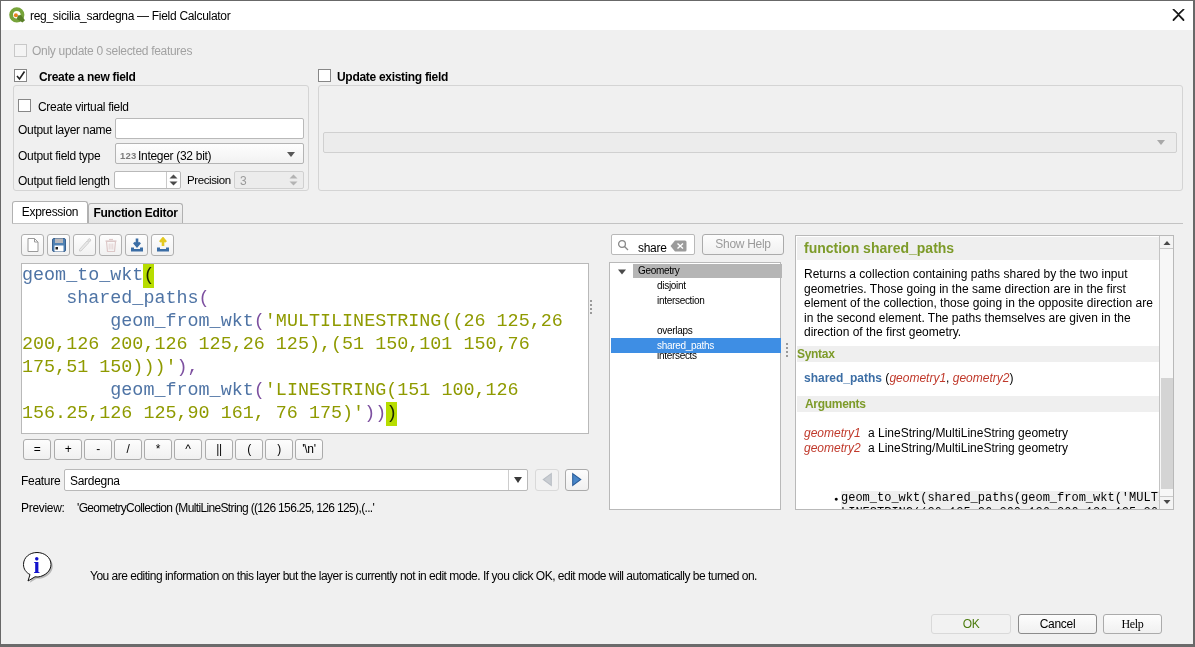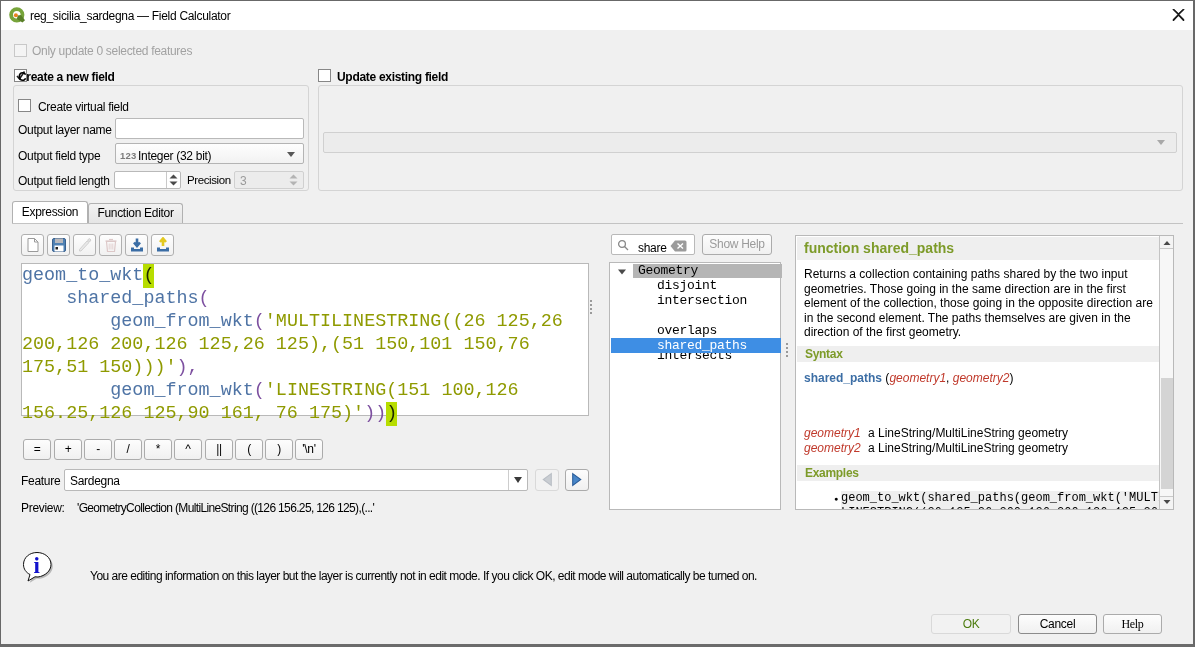--- a/index.html
+++ b/index.html
@@ -17,38 +17,38 @@
 .tbox { background:#fff; border:1px solid #b9b9b9; border-radius:2px; }
 .combo { background:linear-gradient(#fefefe,#f2f2f2); border:1px solid #b4b4b4; border-radius:2px; }
 .combo.dis { background:#ececec; border-color:#d0d0d0; }
 .btn { background:linear-gradient(#fdfdfd,#f0f0f0); border:1px solid #ababab; border-radius:3px; text-align:center; }
 .btn.dis { background:#f2f2f2; border-color:#d9d9d9; color:#b0b0b0; }
 .arrow-down { width:0; height:0; border-left:4px solid transparent; border-right:4px solid transparent; border-top:5px solid #585858; }
 .lbl { position:absolute; font-size:12px; white-space:nowrap; }
 
 .tab { position:absolute; font-size:12px; text-align:center; }
 #tab1 { left:12px; top:201px; width:76px; height:22px; background:#fff; border:1px solid #b1b1b1; border-bottom:none; border-radius:3px 3px 0 0; line-height:21px; z-index:3; }
-#tab2 { left:88px; top:203px; width:95px; height:20px; background:linear-gradient(#f2f2f2,#e5e5e5); border:1px solid #b1b1b1; border-bottom:none; border-radius:3px 3px 0 0; line-height:19px; z-index:2; }
+#tab2 { left:88px; top:203px; width:95px; height:20px; background:linear-gradient(#f2f2f2,#e5e5e5); border:1px solid #b1b1b1; border-bottom:none; border-radius:3px 3px 0 0; line-height:19px; z-index:2;font-weight:bold; }
 #paneline { left:12px; top:223px; width:1171px; height:1px; background:#c3c3c3; }
 
 .tbtn { position:absolute; width:23px; height:22px; background:linear-gradient(#fefefe,#f1f1f1); border:1px solid #b0b0b0; border-radius:3px; }
 
-#expr { left:21px; top:263px; width:568px; height:153px; background:#fff; border:1px solid #b9b9b9; }
+#expr { left:21px; top:263px; width:568px; height:171px; background:#fff; border:1px solid #b9b9b9; }
 #exprpre { position:absolute; left:0px; top:0px; font-family:"Liberation Mono", monospace; font-size:18.4px; line-height:23px; letter-spacing:0; white-space:pre; }
 .fn { color:#4f74a5; }
 .str { color:#8f9a00; }
 .op { color:#7d50a0; }
 .hl { background:#b7dd00; color:#1c2800; padding:1px 0 2px 0; }
 
 .opbtn { position:absolute; top:439px; height:21px; background:linear-gradient(#fdfdfd,#f0f0f0); border:1px solid #ababab; border-radius:3px; text-align:center; line-height:19px; font-size:12px; }
 
 #searchbox { left:611px; top:234px; width:84px; height:21px; }
-#showhelp { left:702px; top:234px; width:70px; height:21px; line-height:19px; color:#9b9b9b; }
+#showhelp { left:702px; top:234px; width:82px; height:21px; line-height:19px; color:#9b9b9b; }
 #tree { left:609px; top:262px; width:172px; height:248px; background:#fff; border:1px solid #b9b9b9; }
-.trow { position:absolute; left:1px; width:170px; height:15px; font-size:13px; line-height:15px; white-space:nowrap;font-family:Liberation Mono, monospace; }
+.trow { position:absolute; left:1px; width:170px; height:15px; font-size:10px; line-height:15px; white-space:nowrap; }
 
 #help { left:795px; top:235px; width:379px; height:275px; background:#fff; border:1px solid #b9b9b9; overflow:hidden; }
 .band { position:absolute; left:1px; width:364px; background:#efefef; }
 .green { color:#7d9b29; font-weight:bold; }
 .helptxt { position:absolute; font-size:12px; line-height:14.5px; letter-spacing:0; }
 .red { color:#c0392b; font-style:italic; }
 #scroll { position:absolute; right:0px; top:0px; width:14px; height:273px; border-left:1px solid #c3c3c3; background:#f7f7f7; }
 </style>
 </head>
 <body>
@@ -64,21 +64,21 @@
   <path d="M1 0 L12 11 M12 0 L1 11" stroke="#1a1a1a" stroke-width="1.3" fill="none"></path>
 </svg>
 
 <div class="cb dis" style="left:14px;top:44px;"></div>
 <div class="lbl" style="left:32px;top:44px;color:#a2a2a2;">Only update 0 selected features</div>
 
 <div class="cb" style="left:14px;top:69px;"></div>
 <svg class="abs" style="left:15px;top:70px" width="12" height="12" viewBox="0 0 12 12">
     <path d="M2 6 L4.5 9 L9.5 1.5" stroke="#222" stroke-width="1.6" fill="none"></path>
   </svg>
-<div class="lbl" style="left:18px;top:70px;font-weight:bold;">Create a new field</div>
+<div class="lbl" style="left:39px;top:70px;font-weight:bold;">Create a new field</div>
 
 <div class="cb" style="left:318px;top:69px;"></div>
 <div class="lbl" style="left:337px;top:70px;font-weight:bold;">Update existing field</div>
 
 <div class="abs groupbox" style="left:13px;top:85px;width:296px;height:106px;"></div>
 <div class="cb" style="left:18px;top:99px;"></div>
 <div class="lbl" style="left:38px;top:100px;">Create virtual field</div>
 <div class="lbl" style="left:18px;top:123px;">Output layer name</div>
 <div class="abs tbox" style="left:115px;top:118px;width:189px;height:21px;"></div>
 <div class="lbl" style="left:18px;top:149px;">Output field type</div>
@@ -216,25 +216,25 @@
     </div>
 <div class="trow" style="top:75px;background:#3e8ee4;color:#fff;">
       <span style="position:absolute;left:46px;">shared_paths</span>
     </div>
 </div>
 
 <div class="abs" id="help">
   <div class="band" style="top:1px;height:23px;"></div>
   <div class="helptxt green" style="left:8px;top:5px;font-size:14px;">function shared_paths</div>
   <div class="helptxt" style="left:8px;top:31px;">Returns a collection containing paths shared by the two input<br>geometries. Those going in the same direction are in the first<br>element of the collection, those going in the opposite direction are<br>in the second element. The paths themselves are given in the<br>direction of the first geometry.</div>
-  <div class="band green" style="top:110px;height:16px;padding:1px 0 0 8px;">Syntax</div>
+  <div class="band green" style="top:110px;height:16px;padding:1px 0 0 0;">Syntax</div>
   <div class="helptxt" style="left:8px;top:135px;"><b style="color:#3c6ea5">shared_paths</b>&nbsp;(<span class="red">geometry1</span>,&nbsp;<span class="red">geometry2</span>)</div>
+  <div class="band green" style="top:160px;height:16px;padding:1px 0 0 8px;">Arguments</div>
   <div class="helptxt red" style="left:8px;top:190px;">geometry1<br>geometry2</div>
   <div class="helptxt" style="left:72px;top:190px;">a LineString/MultiLineString geometry<br>a LineString/MultiLineString geometry</div>
-  <div class="band green" style="top:229px;height:16px;padding:1px 0 0 8px;">Examples</div>
   <div class="helptxt" style="left:38px;top:256px;font-size:7px;">●</div>
   <div class="helptxt" style="left:45px;top:255px;width:320px;background:#efefef;font-family:'Liberation Mono',monospace;font-size:12px;line-height:14.5px;white-space:pre;">geom_to_wkt(shared_paths(geom_from_wkt('MULTI
 LINESTRING((26 125,26 200,126 200,126 125,26</div>
   <div id="scroll">
     <div style="position:absolute;left:0;top:0;width:13px;height:13px;border-bottom:1px solid #c9c9c9;background:#f4f4f4;"></div>
     <svg style="position:absolute;left:3px;top:4px" width="8" height="6" viewBox="0 0 8 6">
         <path d="M0.5 5 L4 1 L7.5 5 Z" fill="#4a4a4a"></path>
       </svg>
     <div style="position:absolute;left:0.5px;top:142px;width:12px;height:111px;background:#d4d4d4;"></div>
     <div style="position:absolute;left:0;bottom:0;width:13px;height:13px;border-top:1px solid #c9c9c9;background:#f4f4f4;"></div>

